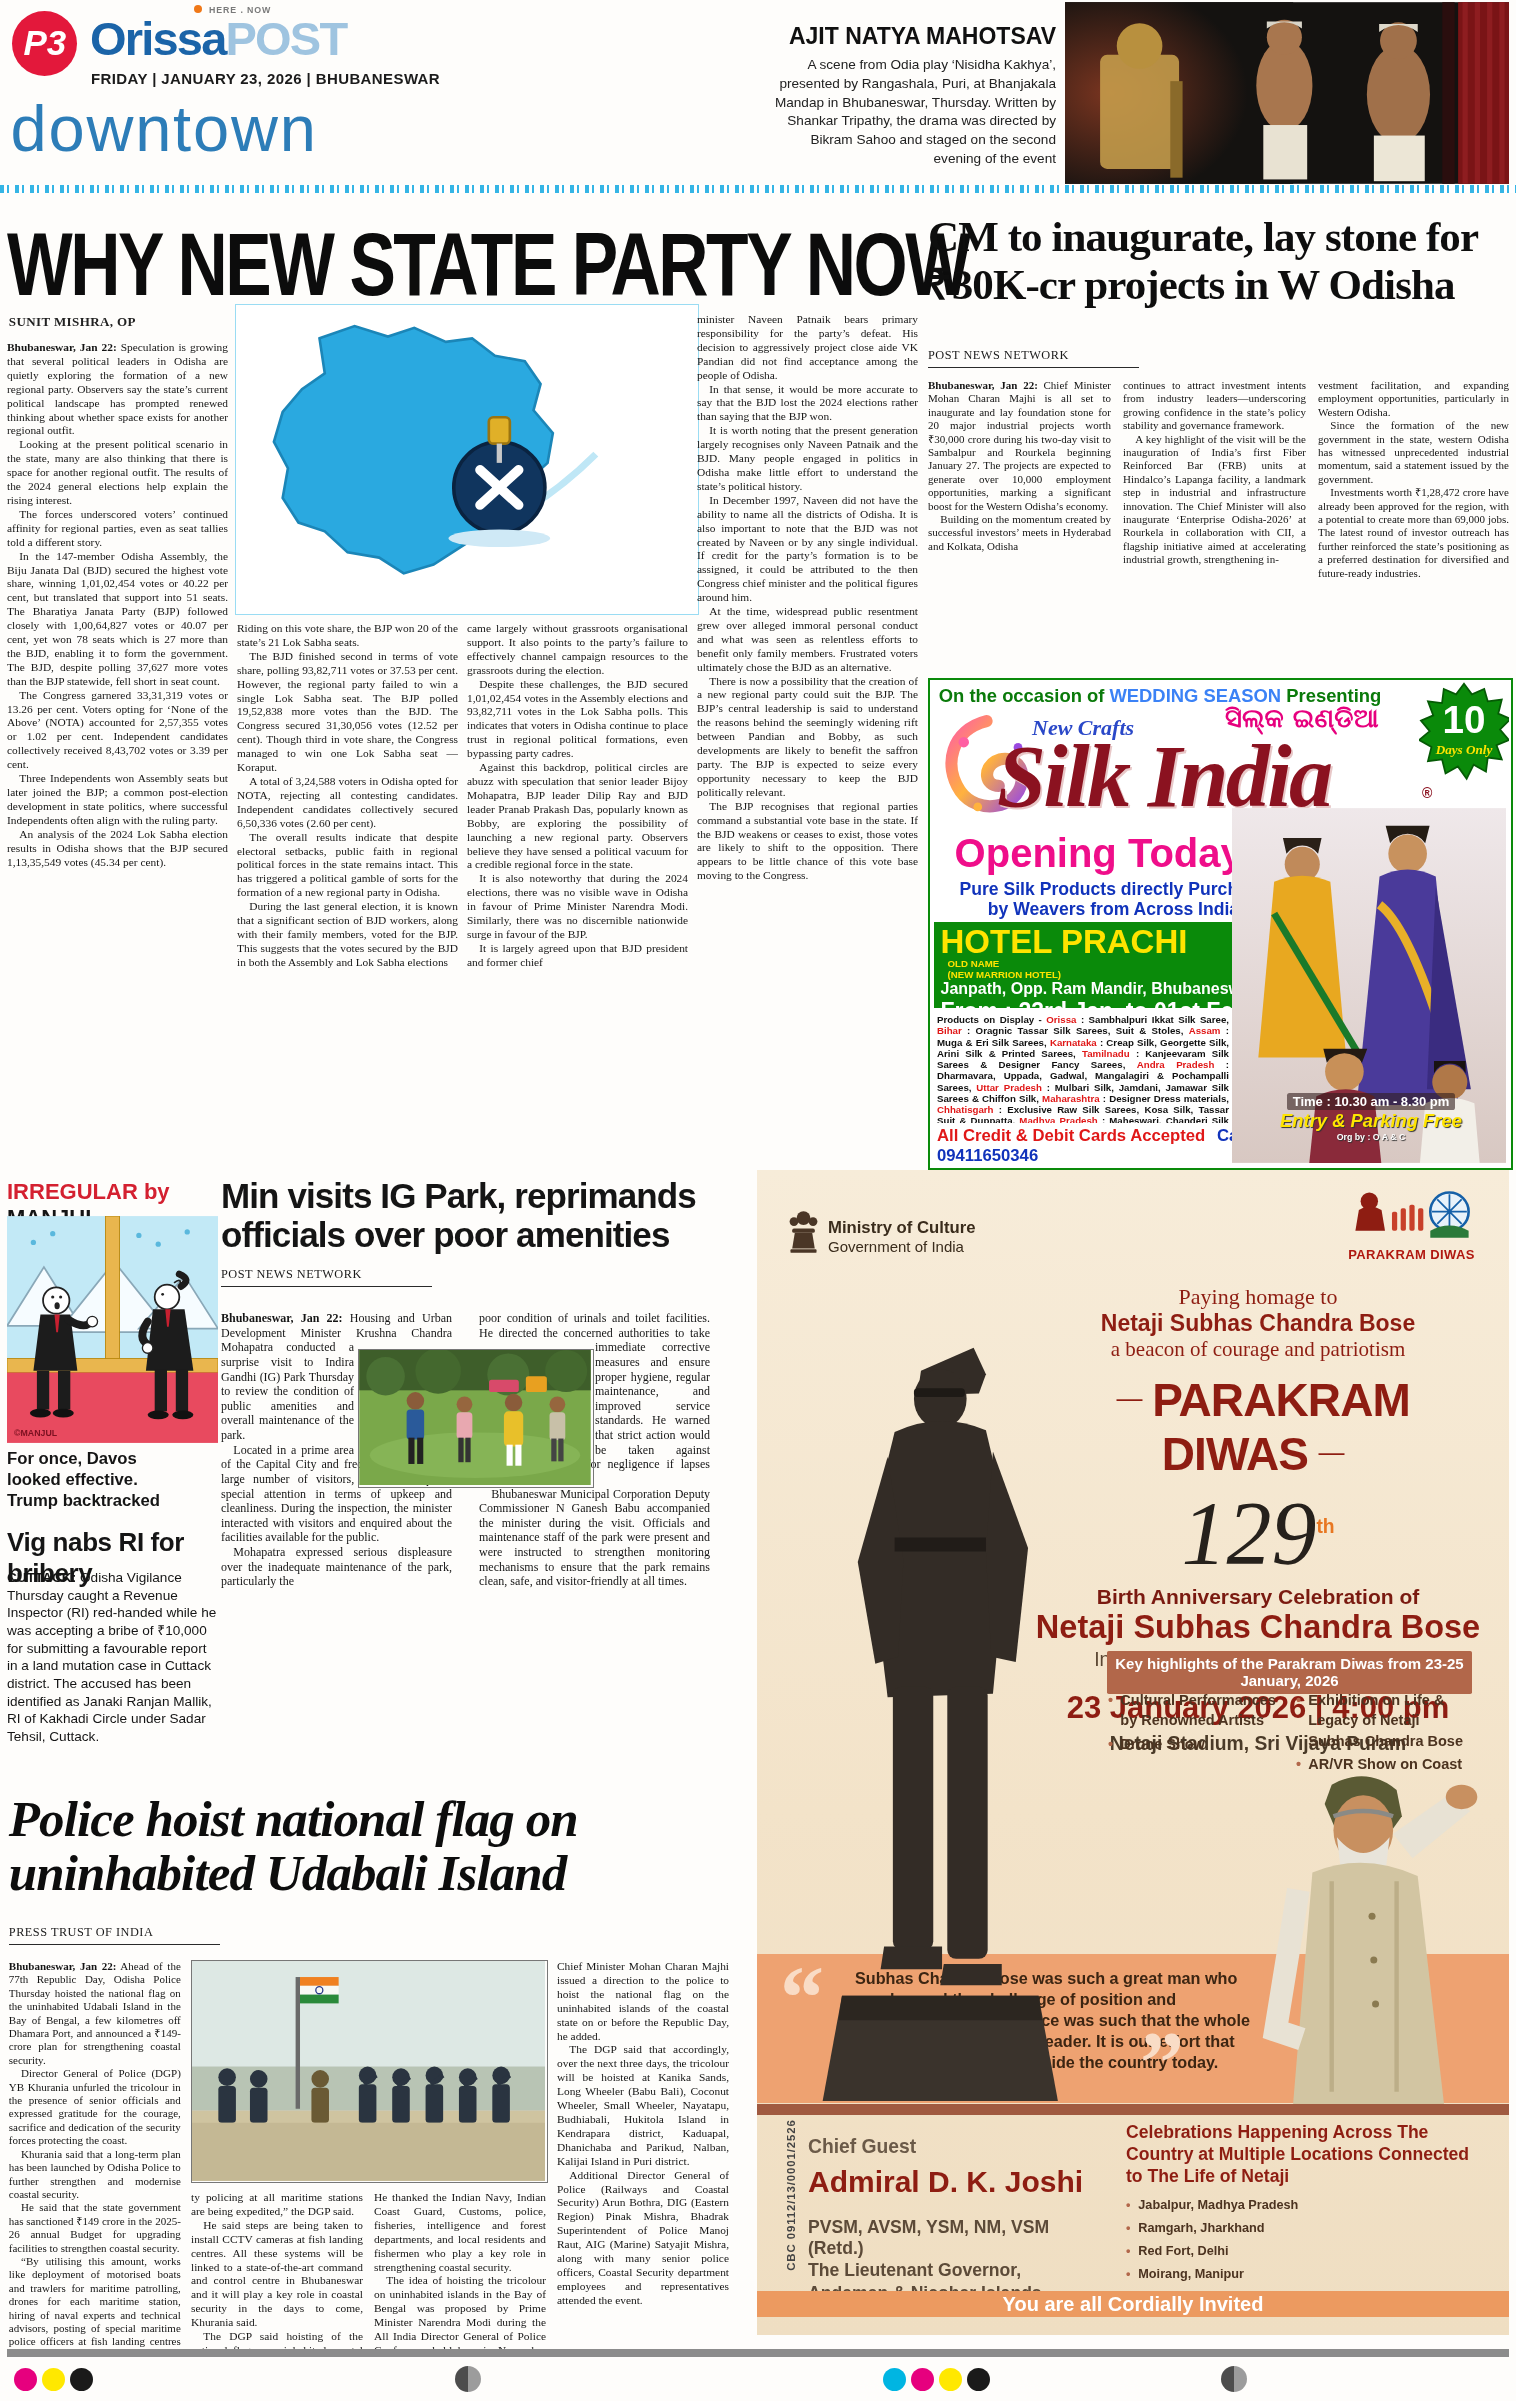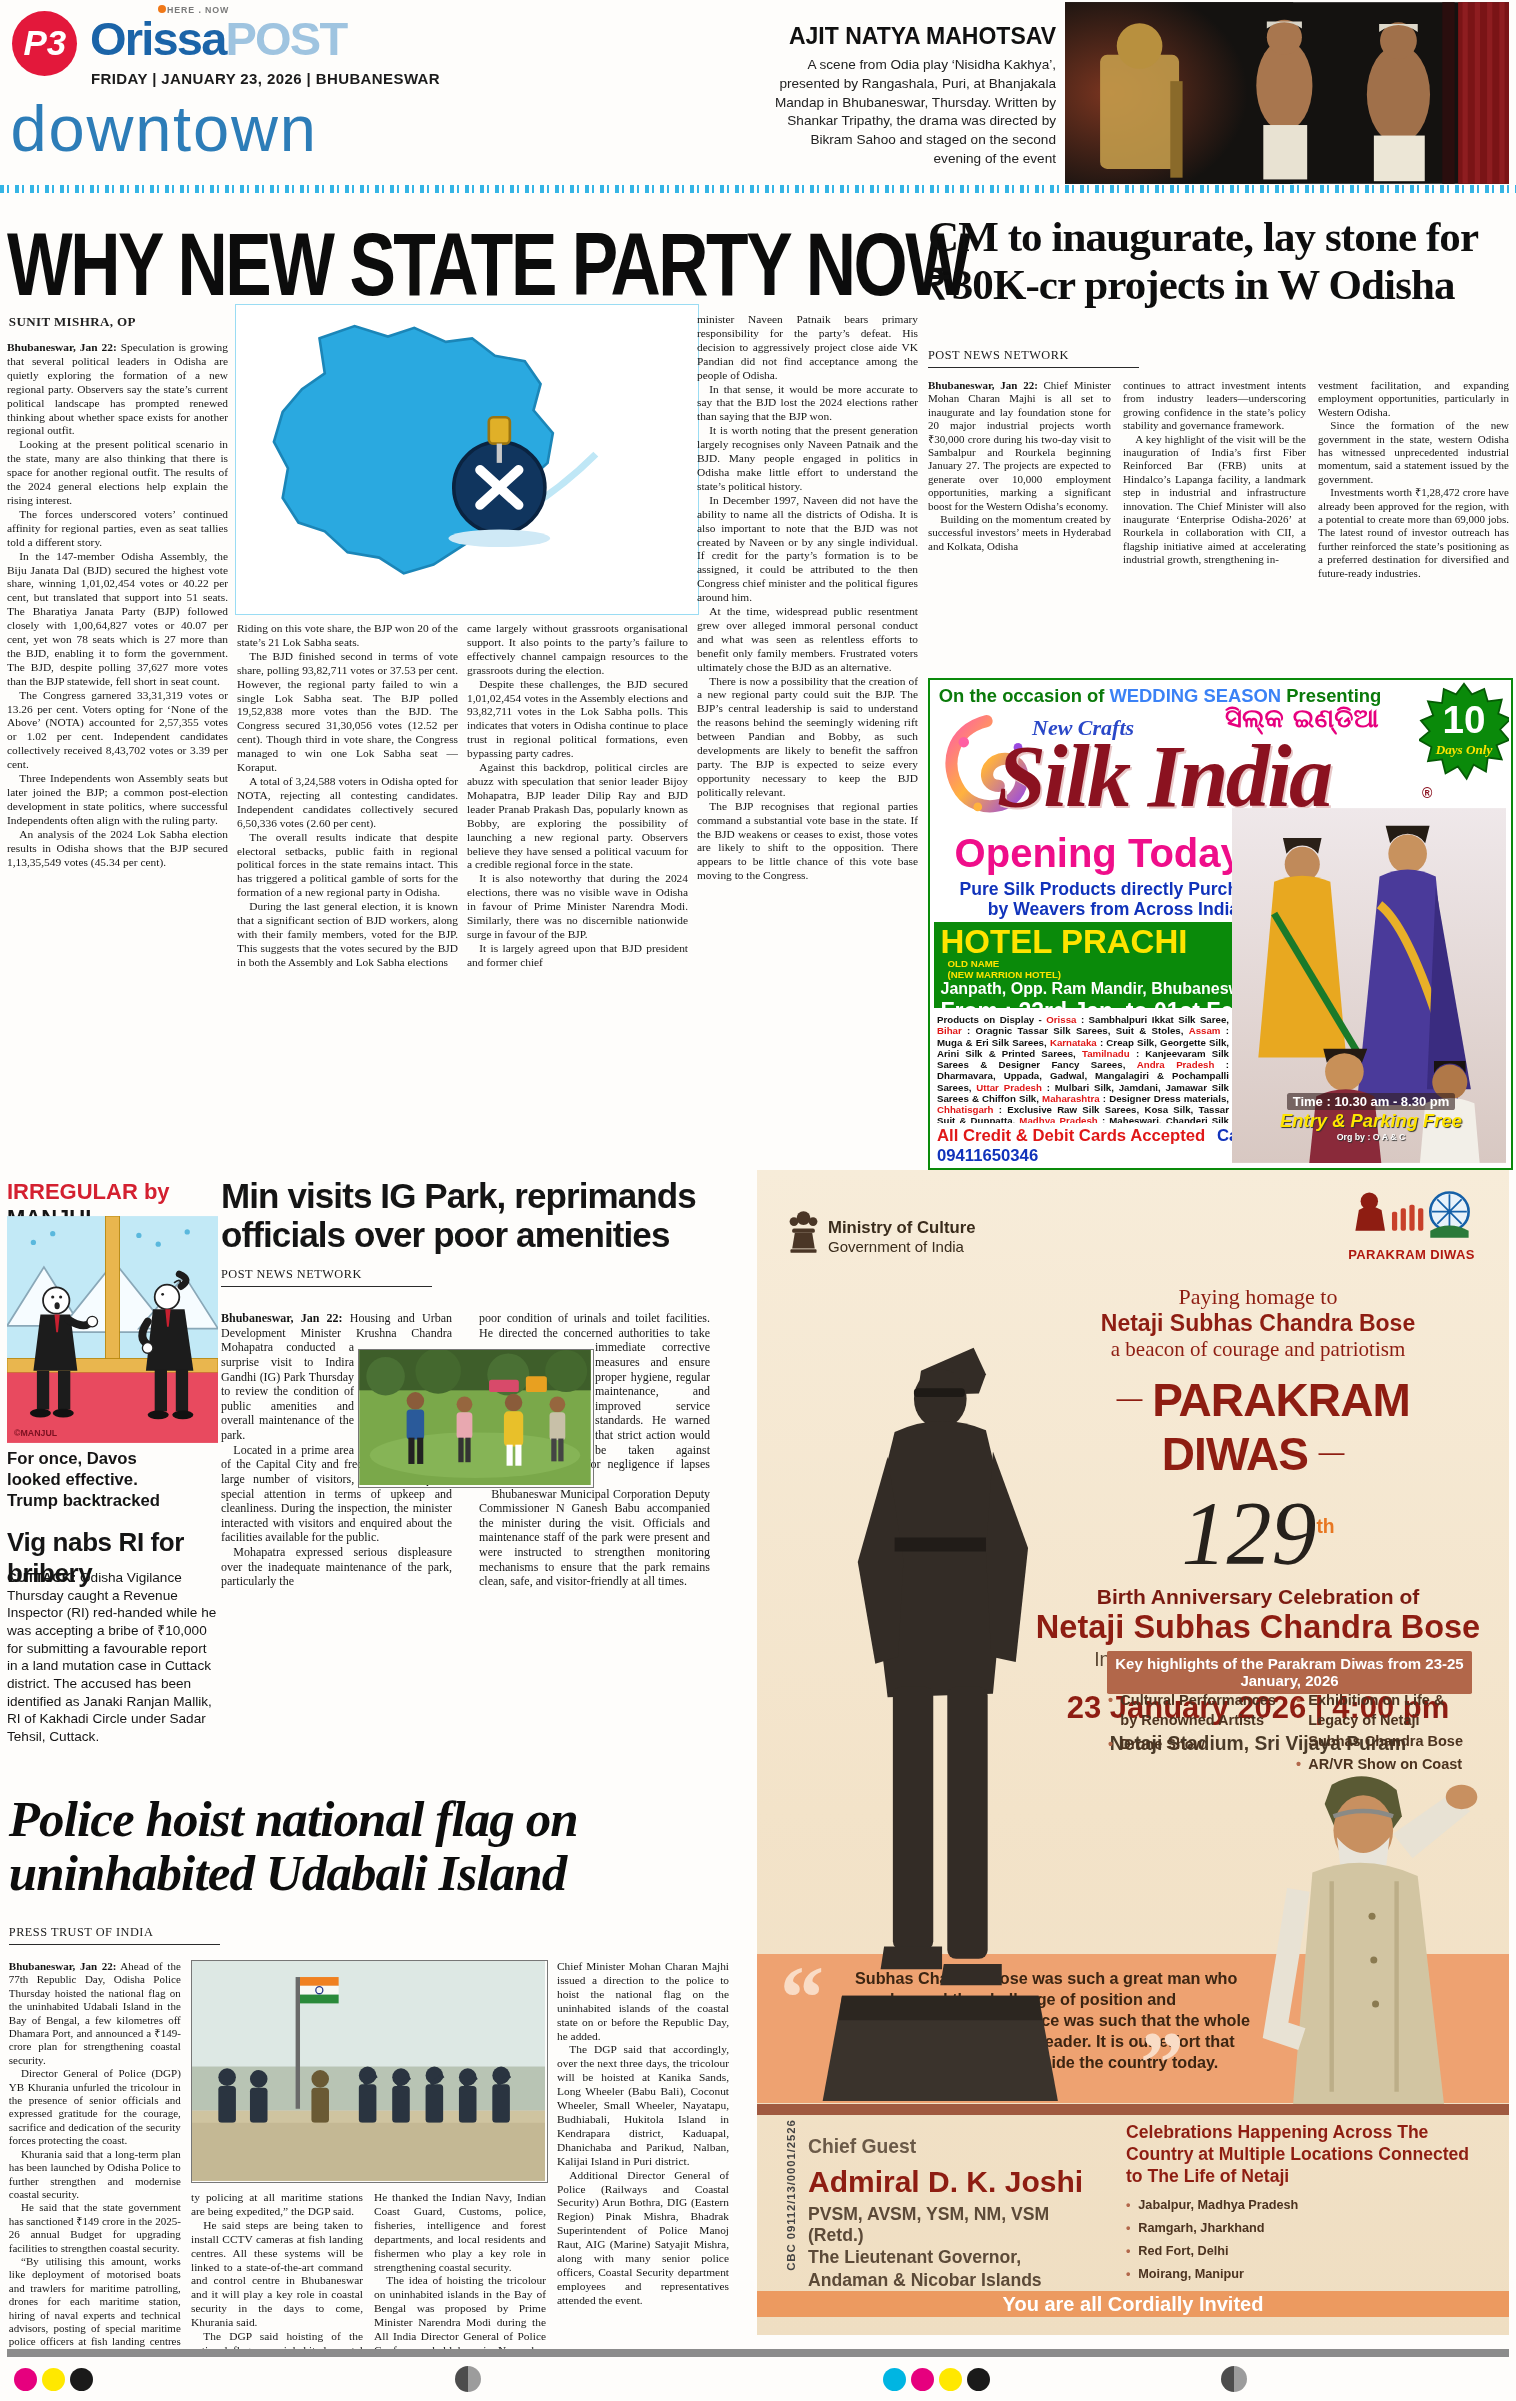--- a/index.html
+++ b/index.html
@@ -4,21 +4,21 @@
 <style>
   html,body{margin:0;padding:0;background:#9a9a9a}
   #page{position:relative;width:1516px;height:2401px;background:#fefdfb;overflow:hidden;
         font-family:"Liberation Serif",serif;color:#151515}
   .abs{position:absolute}
 
   
   #p3{left:12.3px;top:10.5px;width:65px;height:65px;border-radius:50%;background:#e3183b;color:#fff;
       font:italic 800 35px "Liberation Sans",sans-serif;display:flex;align-items:center;justify-content:center}
   #logo{left:90px;top:5.3px}
-  #tagline{display:flex;align-items:flex-start;gap:1px;margin-left:68px;font:700 8.8px "Liberation Sans",sans-serif;
+  #tagline{display:flex;align-items:flex-start;gap:7px;margin-left:104px;font:700 8.8px "Liberation Sans",sans-serif;
       color:#7a7a7a;letter-spacing:0.9px}
   .tagdot{width:8px;height:8px;border-radius:50%;background:#f07818}
   #brand{font:800 47px "Liberation Sans",sans-serif;letter-spacing:-1.8px;line-height:1.02}
   .b1{color:#1b64a8}.b2{color:#9fc4e0}
   #dateline{left:91px;top:70px;font:700 15px "Liberation Sans",sans-serif;color:#1b1b1b;letter-spacing:0.4px}
   #downtown{left:10.5px;top:91px;font:200 65px "Liberation Sans",sans-serif;color:#2d7db8;letter-spacing:1.8px}
   #dashrule{left:0;top:185px;width:1516px;height:8px;
       background:repeating-linear-gradient(90deg,#35b5e5 0 4.4px,#fff 4.4px 7px,#35b5e5 7px 8.8px,#fff 8.8px 15px)}
   #ph-title{left:771px;top:23px;width:285px;text-align:right;font:800 23px "Liberation Sans",sans-serif;color:#101010}
   #ph-cap{left:771px;top:56px;width:285px;text-align:right;font:500 13.6px "Liberation Sans",sans-serif;
@@ -151,21 +151,21 @@
   #pk-qtext{position:absolute;left:98px;top:14px;width:397px;font:600 16.2px "Liberation Sans",sans-serif;
       color:#3c2512;line-height:1.3}
   #pk-qby{position:absolute;left:98px;top:104px;font:800 18.4px "Liberation Sans",sans-serif;color:#5a1408}
   #pk-qtitle{position:absolute;left:98px;top:126px;font:600 12.3px "Liberation Sans",sans-serif;color:#4c3320}
   #pk-divider{left:0;top:934px;width:752px;height:10.5px;background:#a05a40}
   #pk-cbc{left:-54px;top:1019px;font:600 11.4px "Liberation Sans",sans-serif;color:#444;letter-spacing:0.9px;
       transform:rotate(-90deg);width:176px;text-align:center}
   #pk-guest{left:51px;top:966px;width:290px}
   .cg-label{font:700 19.3px "Liberation Sans",sans-serif;color:#6b5a48}
   .cg-name{font:800 30px "Liberation Sans",sans-serif;color:#8e1d12;margin-top:7px}
-  .cg-hon{font:600 17.6px "Liberation Sans",sans-serif;color:#5c4a38;margin-top:5px}
+  .cg-hon{font:600 17.6px "Liberation Sans",sans-serif;color:#5c4a38;margin-top:18px}
   .cg-post{font:600 17.6px "Liberation Sans",sans-serif;color:#5c4a38;line-height:1.3}
   #pk-celeb{left:369px;top:952px;width:353px}
   #pk-celeb-title{font:800 17.6px "Liberation Sans",sans-serif;color:#8e1d12;line-height:1.25;margin-bottom:8.8px}
   #pk-celeb-cols{display:flex;gap:8.8px}
   #pk-celeb-cols > div{width:50%}
   #pk-celeb .bullet{font-size:12.7px;margin-bottom:5.3px}
   #pk-invite{left:0;top:1121px;width:752px;height:26px;background:#ec9a60;color:#fff;
       font:800 20px "Liberation Sans",sans-serif;display:flex;align-items:center;justify-content:center}
 
   

